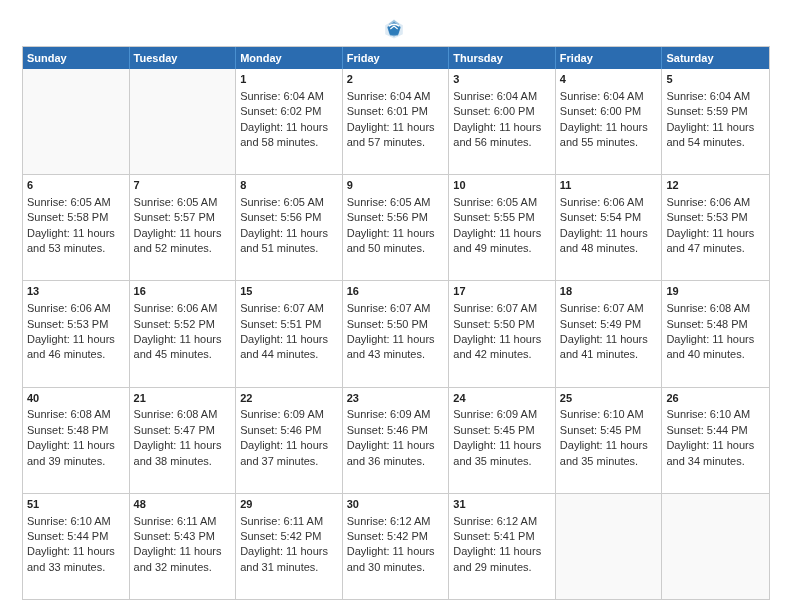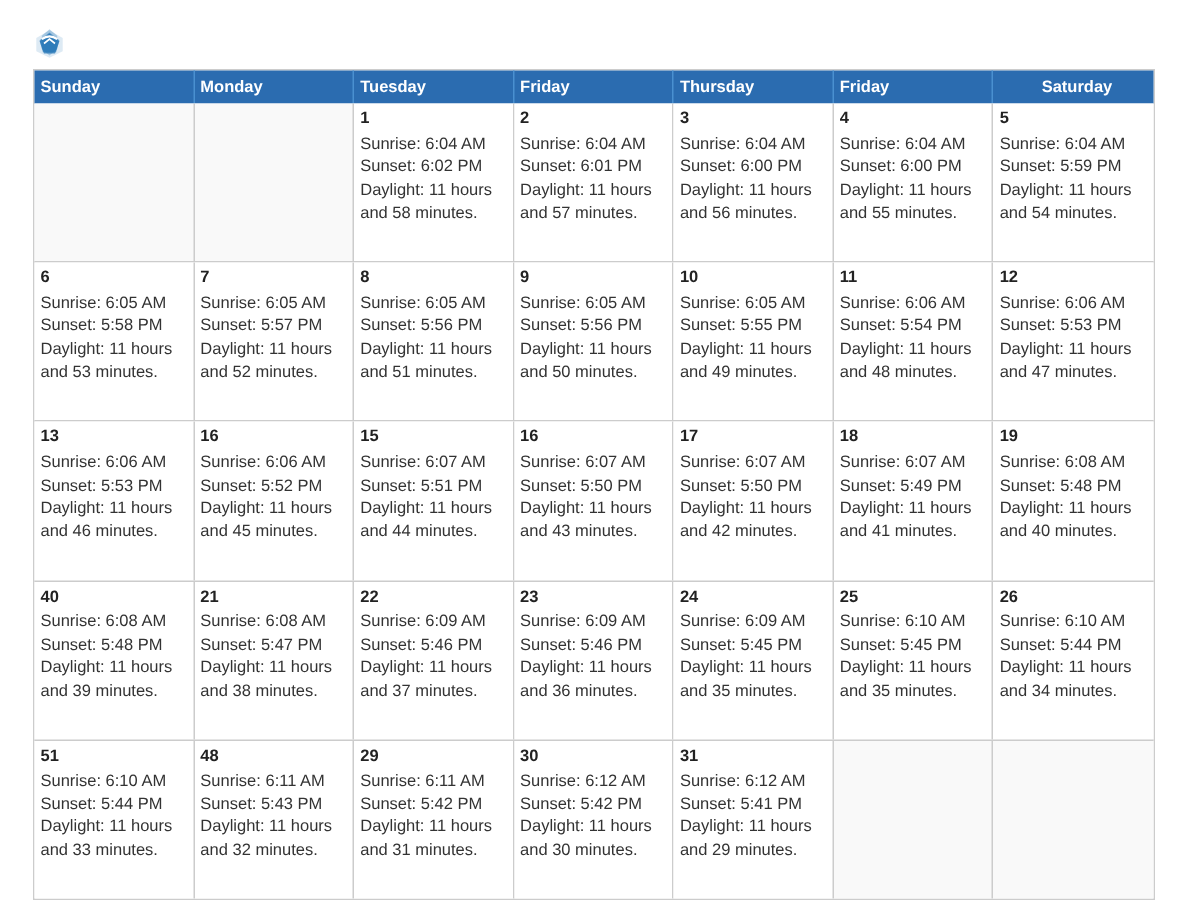--- a/index.html
+++ b/index.html
@@ -9,20 +9,21 @@
       font-family: Arial, sans-serif;
       background: #fff;
       overflow: hidden;
     }
     .page {
       width: 792px;
       height: 612px;
       padding: 18px 22px 12px 22px;
       display: flex;
       flex-direction: column;
+      align-items: center;
     }
     .header {
       display: flex;
       justify-content: space-between;
       align-items: flex-start;
       margin-bottom: 6px;
     }
     .logo {
       display: flex;
       align-items: center;
@@ -67,21 +68,21 @@
       background: #2b6cb0;
     }
     .cal-header-cell {
       color: #fff;
       font-size: 11px;
       font-weight: bold;
       padding: 5px 4px;
       text-align: left;
       border-right: 1px solid #4a90d0;
     }
-    .cal-header-cell:last-child { border-right: none; margin-left: 28px; }
+    .cal-header-cell:last-child { border-right: none; }
     .calendar-body {
       display: flex;
       flex-direction: column;
       flex: 1;
     }
     .cal-row {
       display: grid;
       grid-template-columns: repeat(7, 1fr);
       flex: 1;
       border-top: 1px solid #ccc;
@@ -133,22 +134,22 @@
     </div>
     <div class="title-block">
       <div class="month-title"></div>
       <div class="location"></div>
     </div>
   </div>
 
   <div class="calendar">
     <div class="calendar-header">
     <div class="cal-header-cell">Sunday</div>
+        <div class="cal-header-cell">Tuesday</div>
         <div class="cal-header-cell">Monday</div>
-        <div class="cal-header-cell">Tuesday</div>
         <div class="cal-header-cell">Friday</div>
         <div class="cal-header-cell">Thursday</div>
         <div class="cal-header-cell">Friday</div>
         <div class="cal-header-cell">Saturday</div>
       </div>
     <div class="calendar-body">
     <div class="cal-row">
           <div class="cal-cell empty"></div>
           <div class="cal-cell empty"></div>
           <div class="cal-cell">

